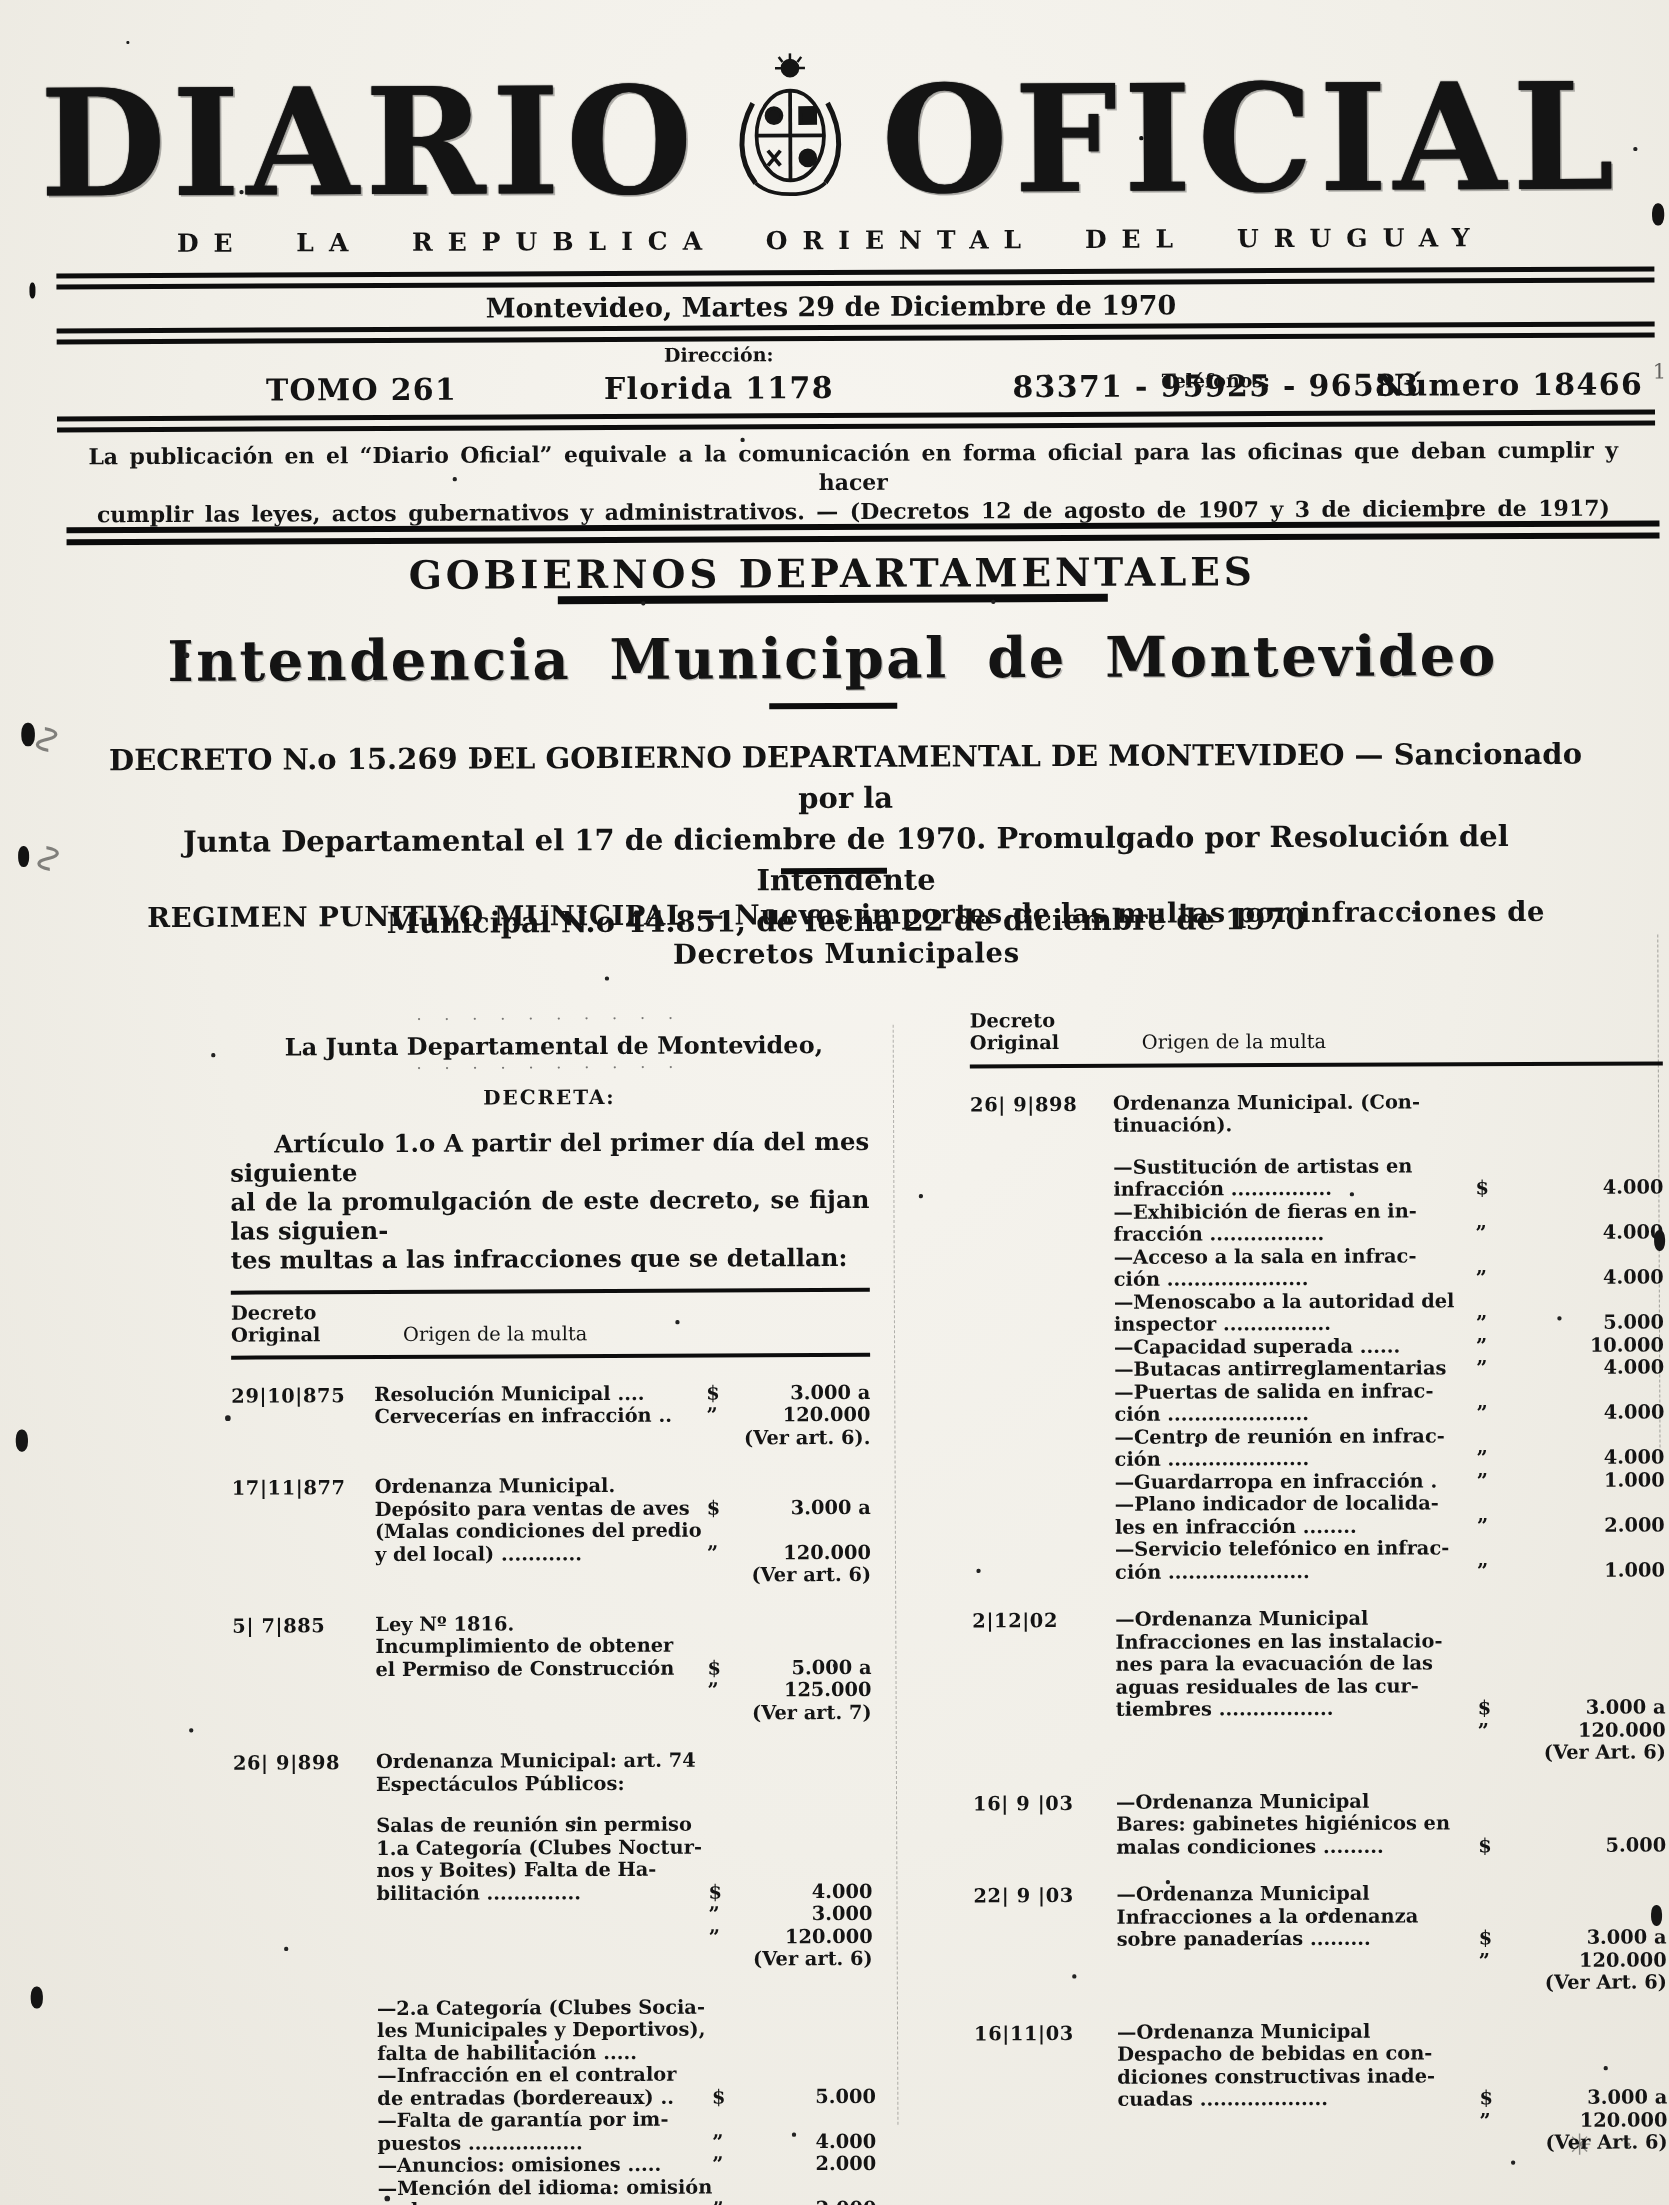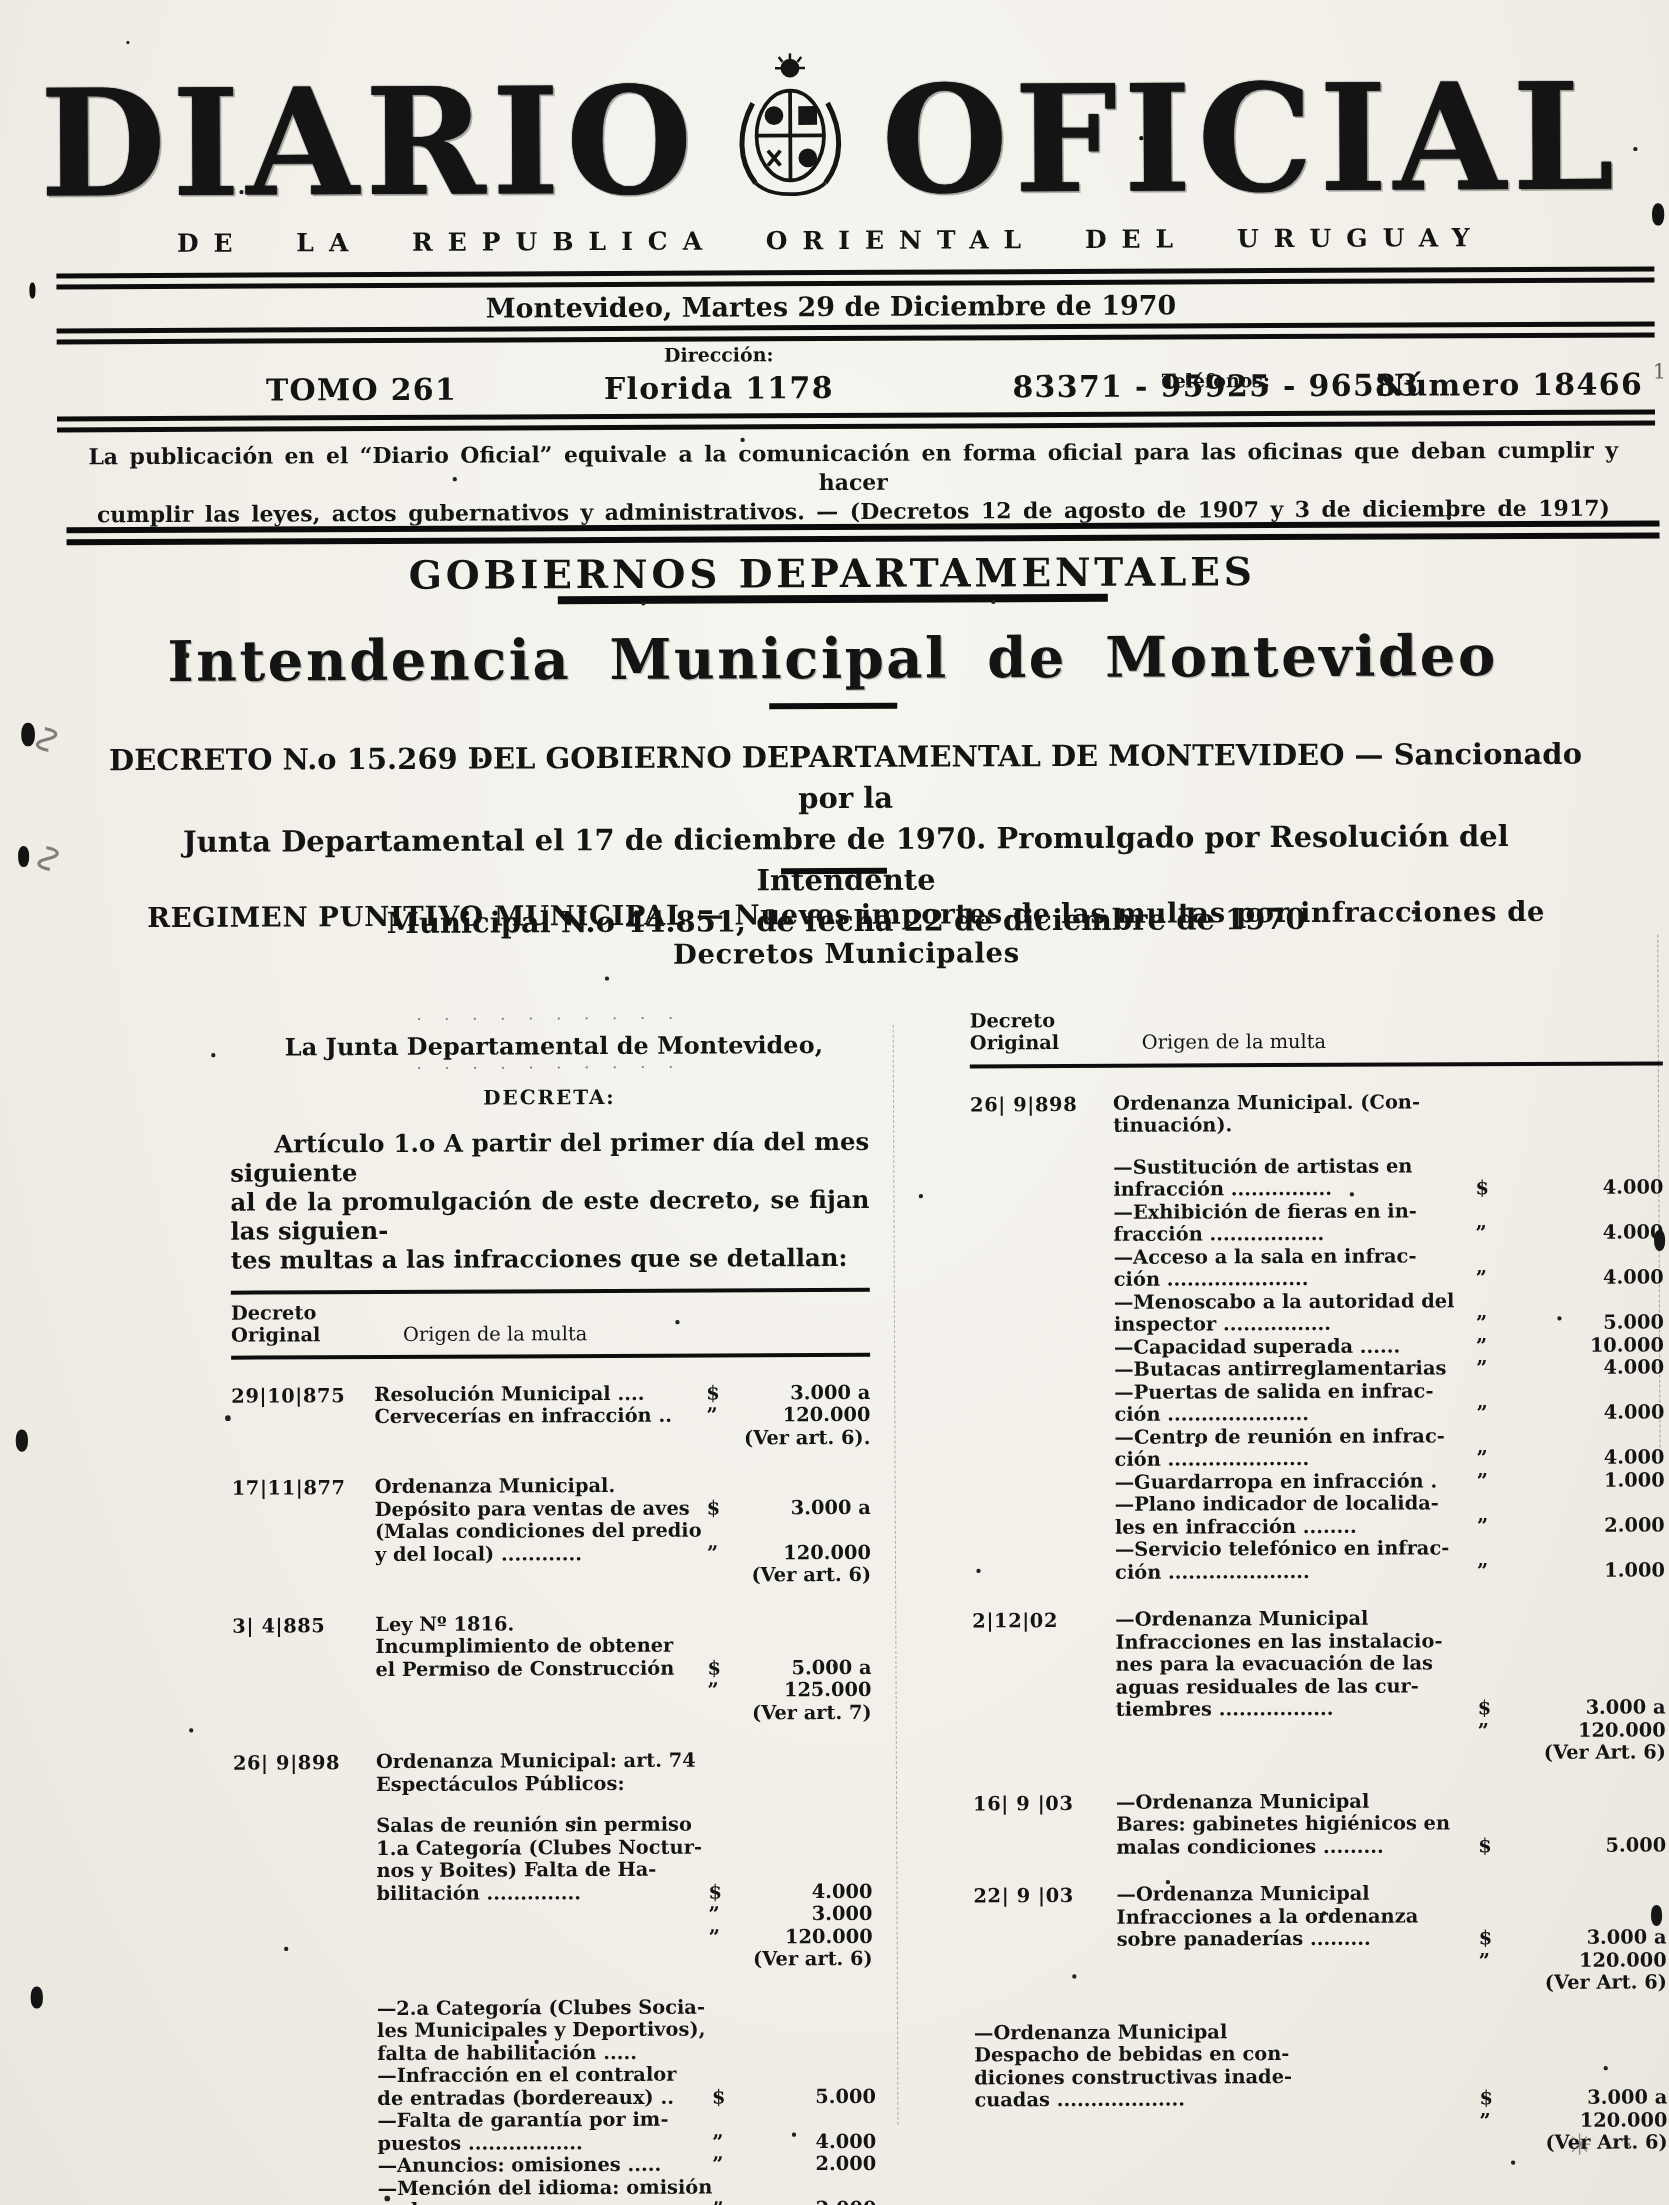--- a/index.html
+++ b/index.html
@@ -227,21 +227,21 @@
                 <span>120.000</span>
               </span>
             </div>
             <div class="tline">
               <span class="tt"></span>
               <span class="tv">(Ver art. 6)</span>
             </div>
           </div>
         </div>
         <div class="trow">
-          <div class="tnum">3| 4|885</div>
+          <div class="tnum">5| 7|885</div>
           <div class="tlines">
             <div class="tline">
               <span class="tt">Ley Nº 1816.</span>
               <span class="tv"></span>
             </div>
             <div class="tline">
               <span class="tt">Incumplimiento de obtener</span>
               <span class="tv"></span>
             </div>
             <div class="tline">
@@ -594,20 +594,21 @@
                 <span>120.000</span>
               </span>
             </div>
             <div class="tline">
               <span class="tt"></span>
               <span class="tv">(Ver Art. 6)</span>
             </div>
           </div>
         </div>
         <div class="trow">
+          <div class="tnum">16|11|03</div>
           <div class="tlines">
             <div class="tline">
               <span class="tt">—Ordenanza Municipal</span>
               <span class="tv"></span>
             </div>
             <div class="tline">
               <span class="tt">Despacho de bebidas en con-</span>
               <span class="tv"></span>
             </div>
             <div class="tline">

